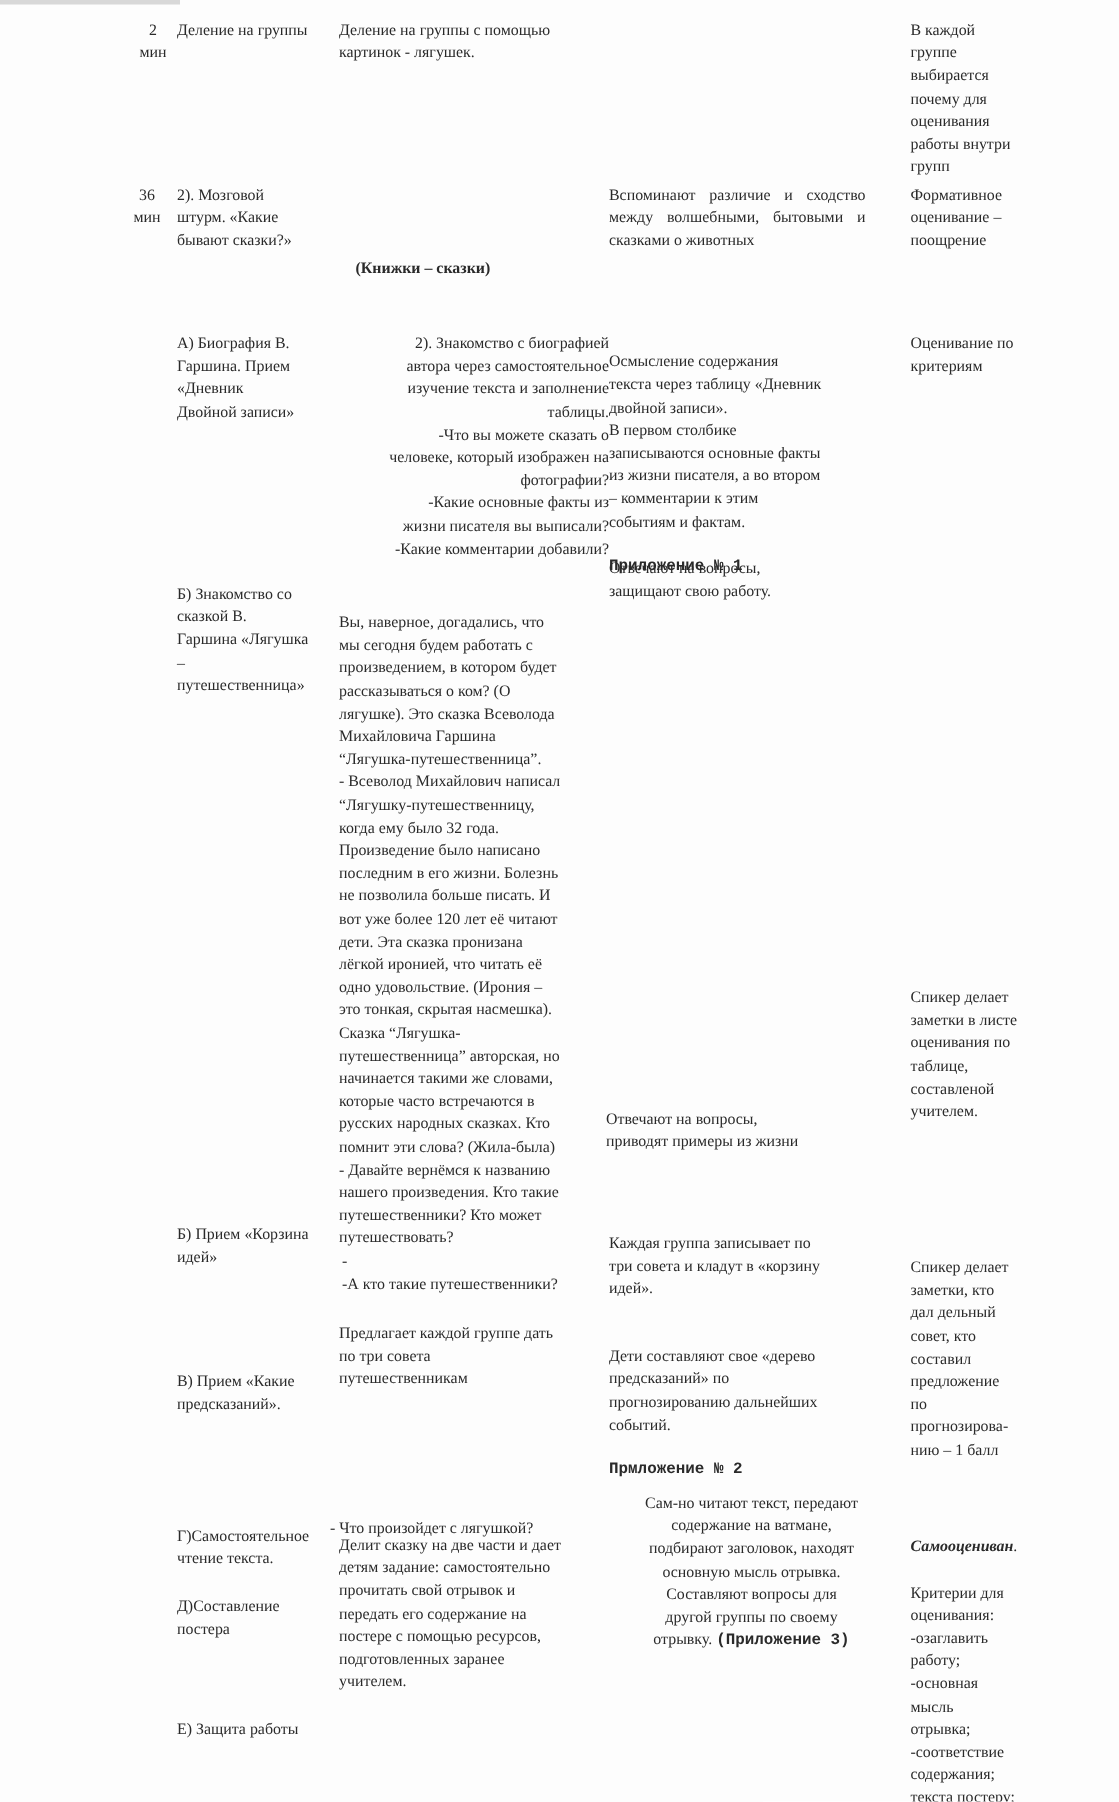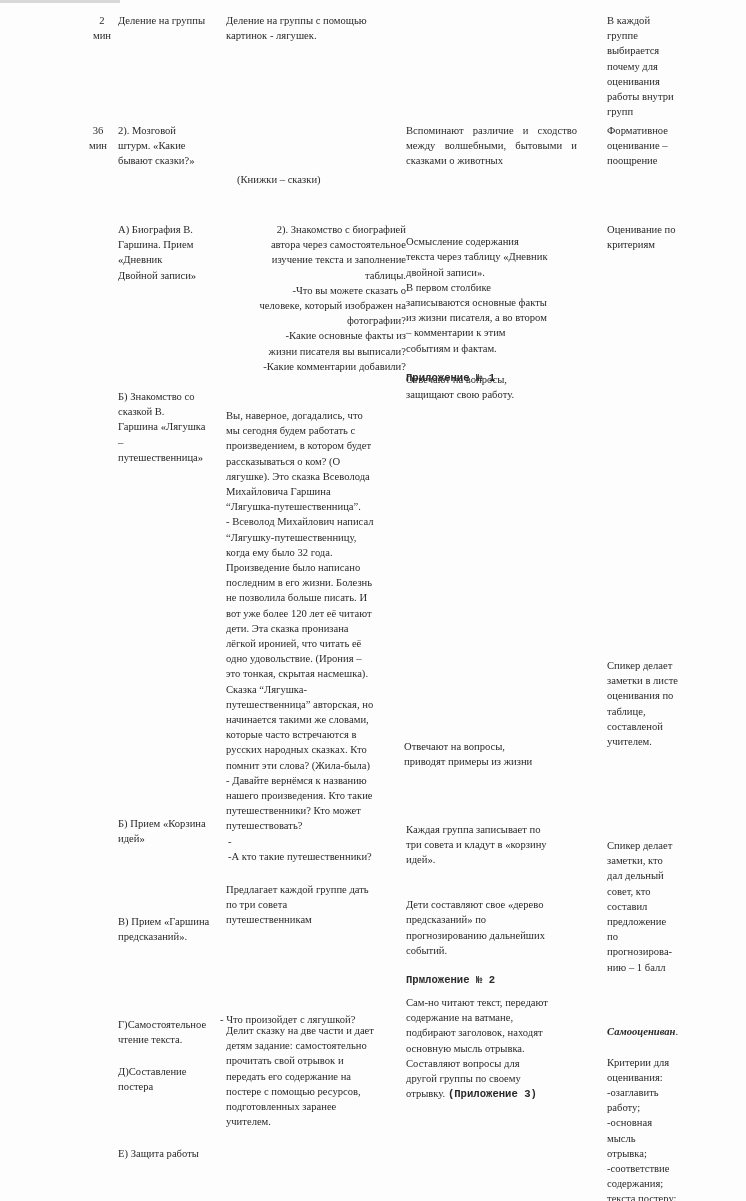--- a/index.html
+++ b/index.html
@@ -31,21 +31,21 @@
 почему для
 оценивания
 работы внутри
 групп</div>
 
   <div class="blk center" style="left:84px; top:123px; width:28px;">36
 мин</div>
   <div class="blk" style="left:118px; top:123px; width:110px;">2). Мозговой
 штурм. «Какие
 бывают сказки?»</div>
-  <div class="blk" style="left:237px; top:172px; width:160px;">(Книжки – сказки)</div>
+  <div class="blk" style="left:237px; top:172px; width:160px;font-weight:bold;">(Книжки – сказки)</div>
   <div class="blk" style="left:607px; top:123px; width:100px;">Формативное
 оценивание –
 поощрение</div>
   <div class="blk justify" style="left:406px; top:123px; width:171px; white-space:normal;">Вспоминают различие и сходство между волшебными, бытовыми и сказками о животных</div>
 
   <div class="blk" style="left:118px; top:222px; width:110px;">А) Биография В.
 Гаршина. Прием
  «Дневник
 Двойной записи»</div>
   <div class="blk" style="left:226px; top:222px; width:180px;text-align:right;">2). Знакомство с биографией
@@ -126,21 +126,21 @@
   <div class="blk" style="left:607px; top:838px; width:100px;">Спикер делает
 заметки, кто
 дал дельный
 совет, кто
 составил
 предложение
 по
 прогнозирова-
 нию – 1 балл</div>
 
-  <div class="blk" style="left:118px; top:914px; width:110px;">В) Прием «Гаршина
+  <div class="blk" style="left:118px; top:914px; width:110px;">В) Прием «Какие
 предсказаний».</div>
   <div class="blk" style="left:226px; top:882px; width:180px;">Предлагает каждой группе дать
 по три совета
 путешественникам</div>
   <div class="blk" style="left:406px; top:882px; width:190px;">
     <span class="line">Дети составляют свое «дерево
 предсказаний» по
 прогнозированию дальнейших
 событий.</span>
     <span class="line bold">Прмложение № 2</span>
@@ -152,21 +152,21 @@
   <div class="blk" style="left:118px; top:1064px; width:110px;">Д)Составление
 постера</div>
   <div class="blk" style="left:118px; top:1130px; width:110px;margin-top:16px;">Е) Защита работы</div>
   <div class="blk" style="left:226px; top:1023px; width:182px;">Делит сказку на две части и дает
 детям задание: самостоятельно
 прочитать свой отрывок и
 передать его содержание на
 постере с помощью ресурсов,
 подготовленных заранее
 учителем.</div>
-  <div class="blk" style="left:406px; top:995px; width:190px;"><span>Сам-но читают текст, передают
+  <div class="blk" style="left:406px; top:995px; width:190px;text-align:center;"><span>Сам-но читают текст, передают
 содержание на ватмане,
 подбирают заголовок, находят
 основную мысль отрывка.
 Составляют вопросы для
 другой группы по своему
 отрывку. </span><span class="bold">(Приложение 3)</span></div>
   <div class="blk" style="left:607px; top:1009px; width:110px;">
     <span class="line"><span class="bi">Самооцениван</span><span>.</span></span>
     <span class="line">Критерии для
 оценивания:

